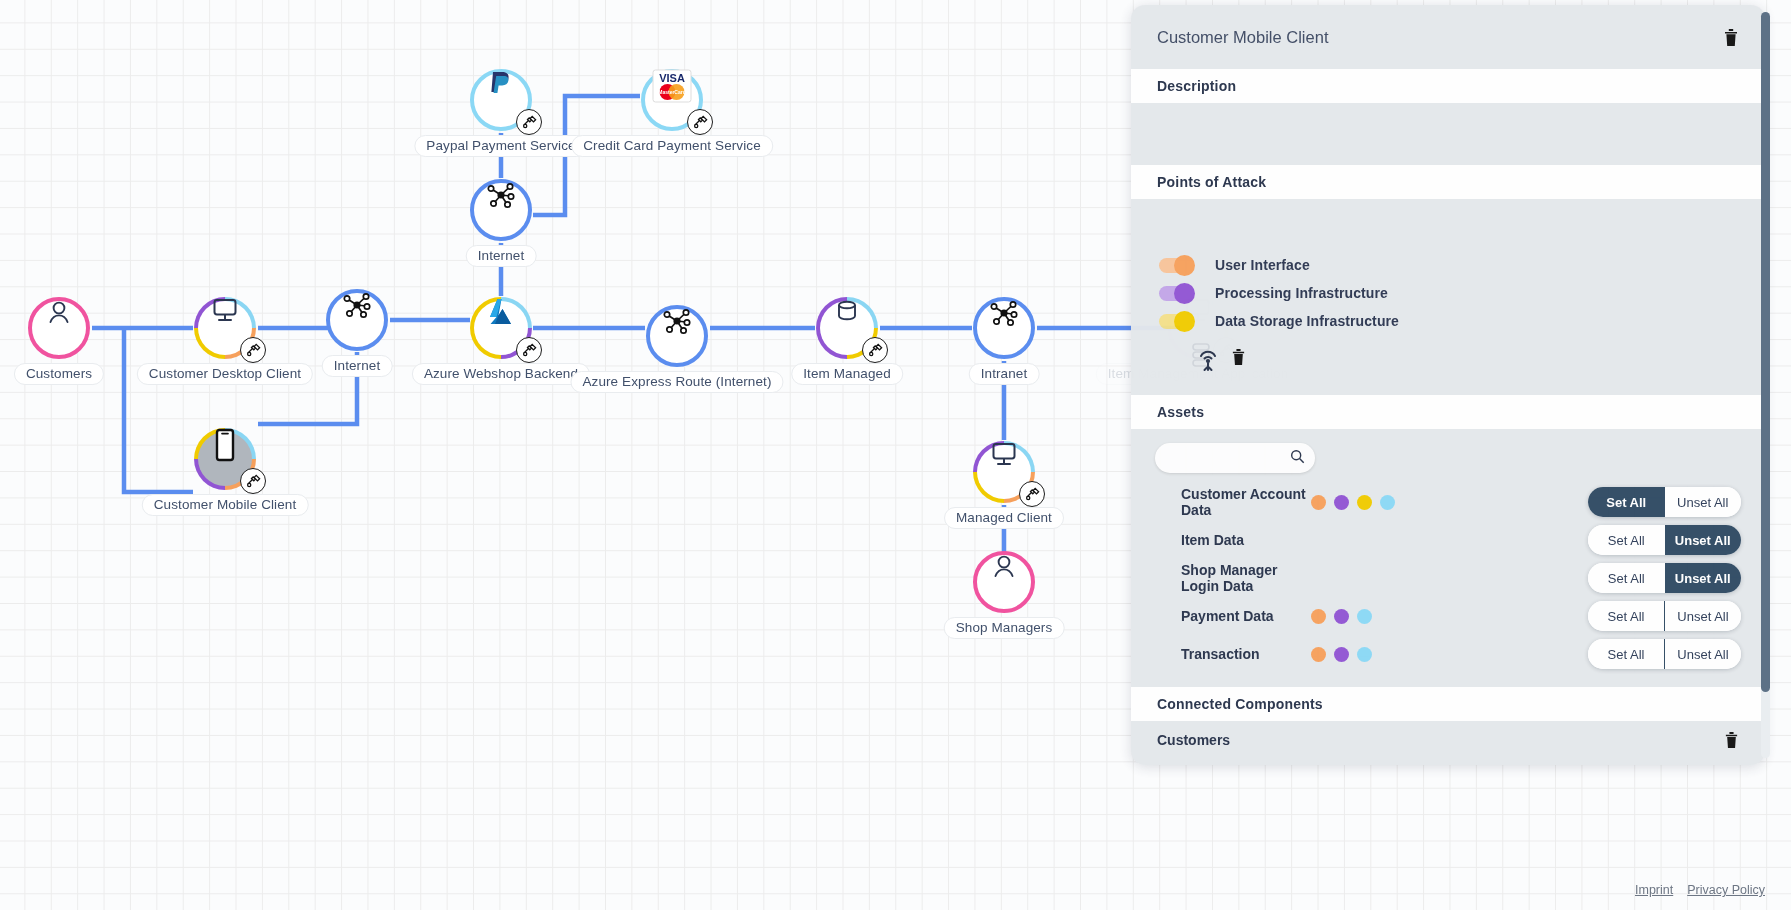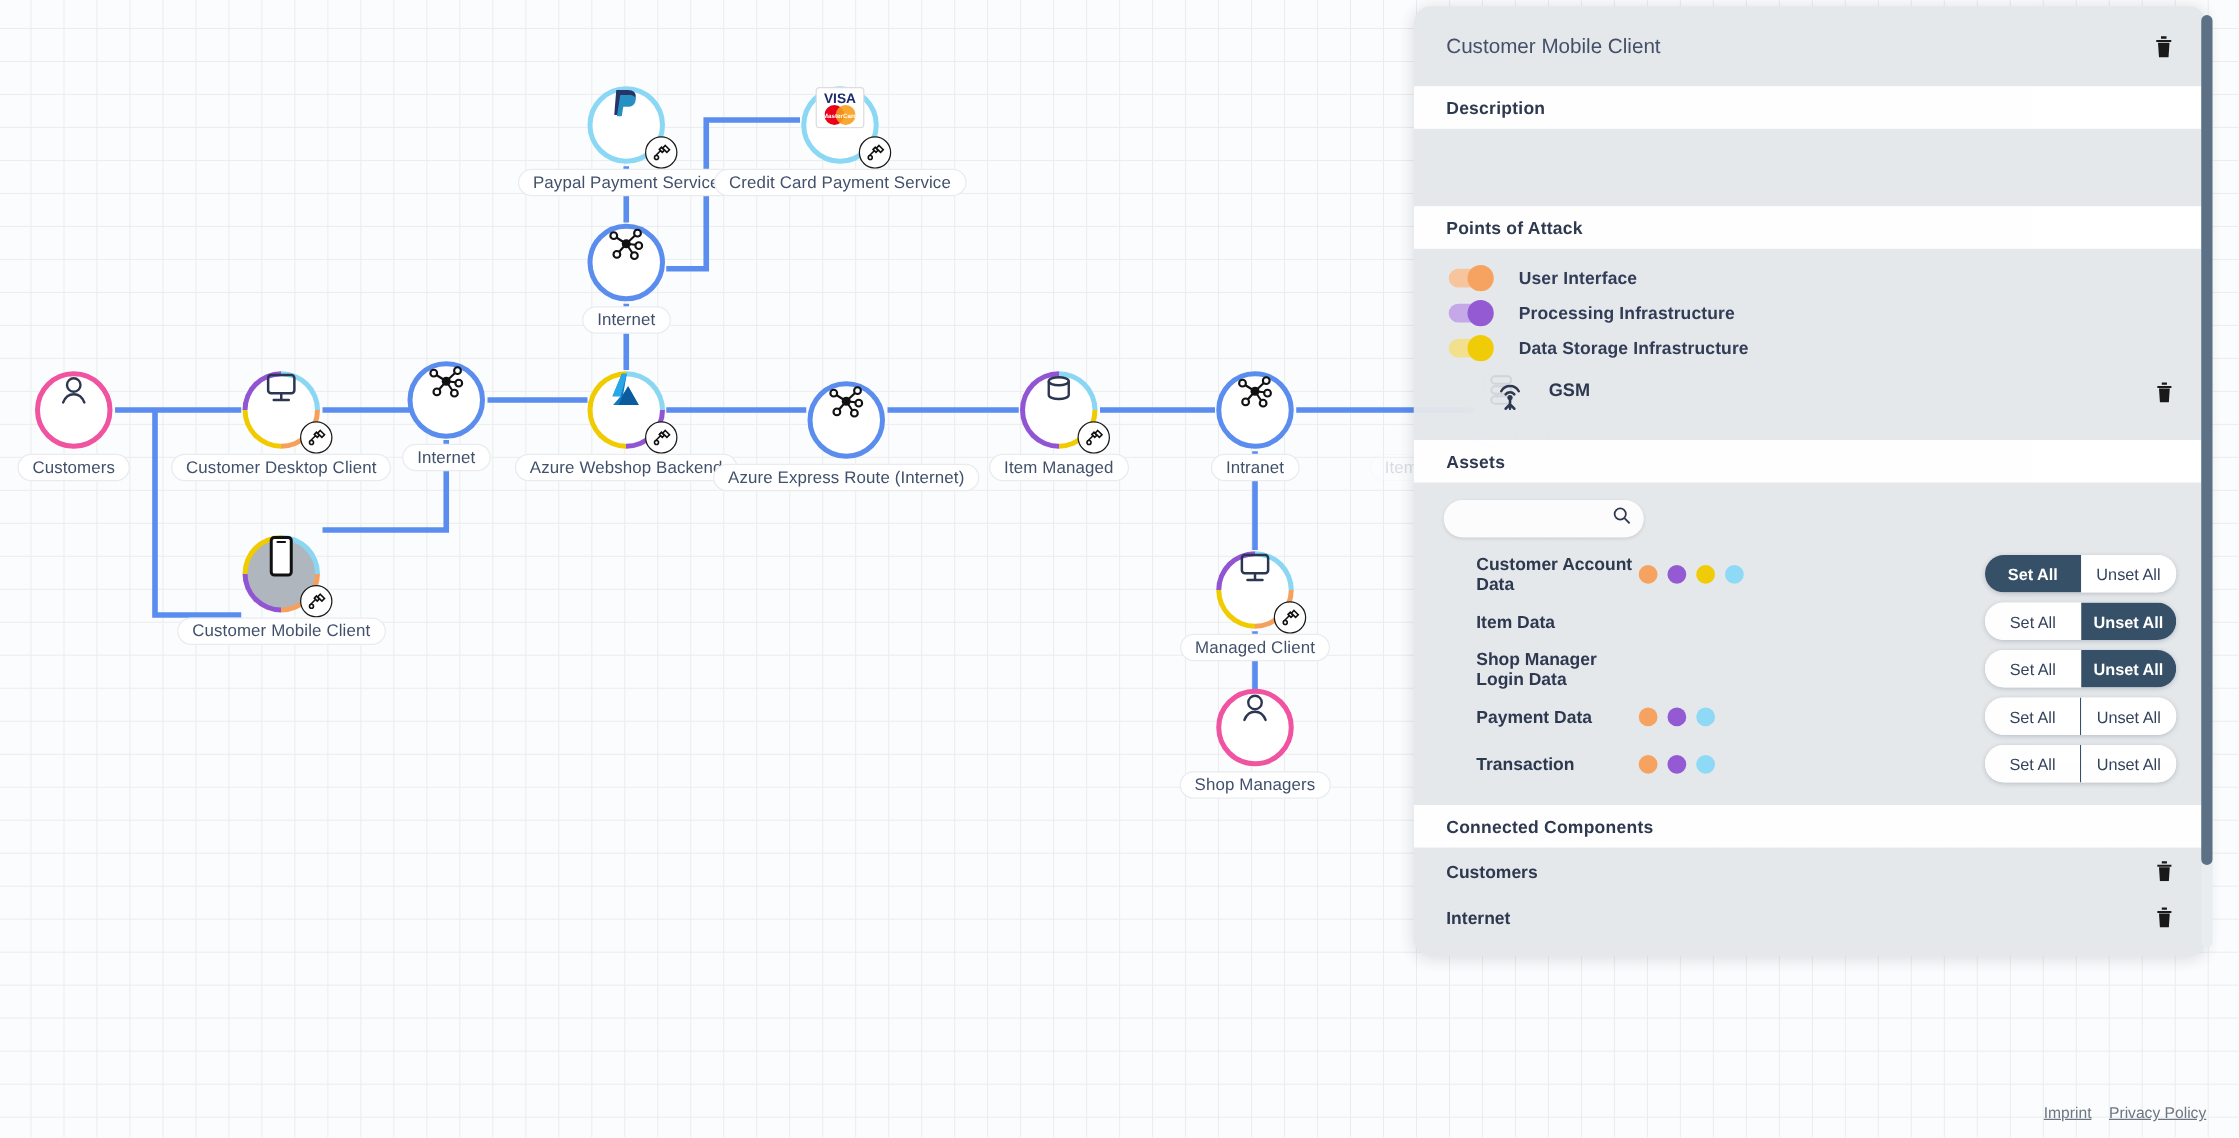--- a/index.html
+++ b/index.html
@@ -105,21 +105,21 @@
     font-size: 14px;
     font-weight: bold;
     color: #27324a;
     letter-spacing: .2px;
   }
   .section-body { padding: 0 26px; }
 
   .desc-box { height: 62px; }
 
   
-  .poa-list { padding: 9px 0 0 0; }
+  .poa-list { padding: 9px 0 0 0; margin-top: 43px; }
   .poa-row {
     display: flex; align-items: center;
     height: 28px;
     margin: 0 0 0 2px;
   }
   .toggle {
     width: 34px; height: 15px;
     border-radius: 8px;
     position: relative;
     flex: 0 0 auto;
@@ -589,21 +589,20 @@
                   <rect x="5" y="22" width="16" height="6" rx="3"></rect>
                 </g>
                 <g fill="none" stroke="#27324a" stroke-width="2" stroke-linecap="round">
                   <path d="M13 18a8 8 0 0 1 14 0"></path>
                   <path d="M16.5 20.5a4.6 4.6 0 0 1 7 0"></path>
                 </g>
                 <circle cx="20" cy="23" r="2.1" fill="#27324a"></circle>
                 <path d="M20 25v7M16.5 32l3.5-3.5 3.5 3.5" stroke="#27324a" stroke-width="2" fill="none" stroke-linecap="round"></path>
               </svg>
             </span>
-            <span class="glabel">GSM</span>
             <span class="trash"><svg width="15" height="17" viewBox="0 0 16 18">
                 <path fill="#111" d="M2 4h12v1.6H2zM3.4 6.2h9.2L11.8 18H4.2zM5.8 1h4.4v2H5.8z"></path>
               </svg></span>
           </div>
         </div>
       <div class="gsm-spacer"></div>
     </div>
 
     <div class="section-bar">Assets</div>
     <div class="search-wrap">

